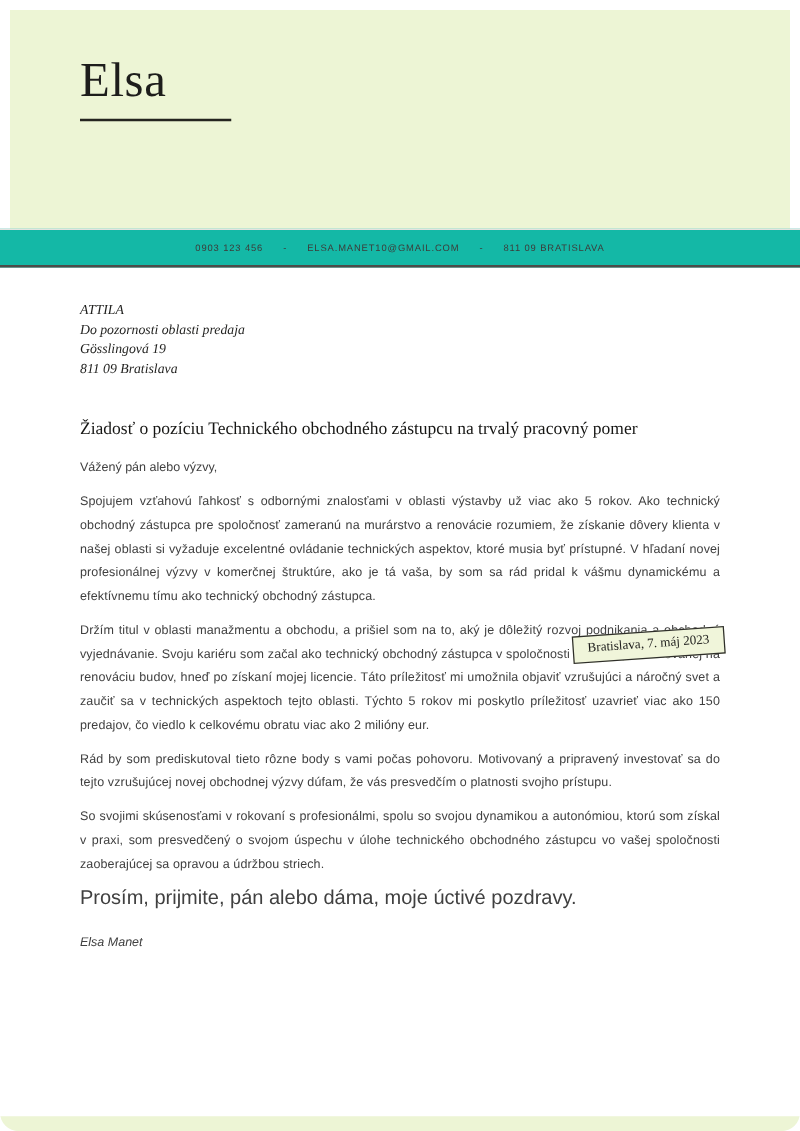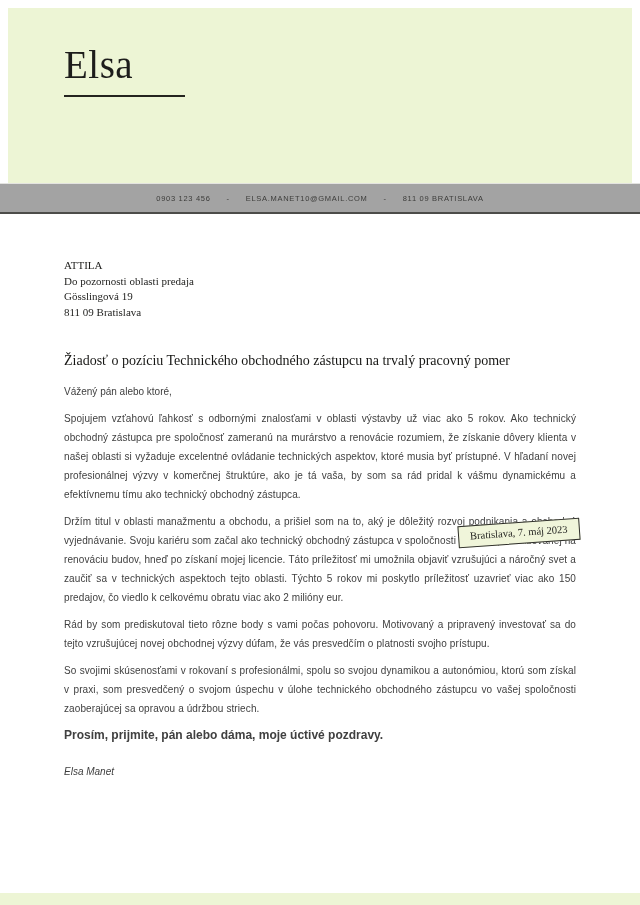--- a/index.html
+++ b/index.html
@@ -6,20 +6,21 @@
   html, body { background: #ffffff; }
   body { font-family: "Liberation Sans", "DejaVu Sans", sans-serif; }
 
   .page {
     position: relative;
     width: 640px;
     height: 905px;
     margin: 0 auto;
     background: #ffffff;
     overflow: hidden;
+    border-radius: 15px;
   }
 
   
   .header-green {
     margin: 8px 8px 0 8px;
     height: 175px;
     background: #edf5d5;
     padding: 36px 0 0 56px;
   }
   .applicant-name {
@@ -34,43 +35,44 @@
   .name-underline {
     width: 121px;
     height: 2px;
     background: #24241f;
     margin-top: 9px;
   }
 
   
   .contact-strip {
     height: 31px;
-    background: #a3a3a3;
+    background: #14b8a6;
     border-top: 1px solid #e3e3e0;
     border-bottom: 2px solid #4c4c49;
     display: flex;
     align-items: center;
     justify-content: center;
     gap: 16px;
     font-size: 7.5px;
     letter-spacing: 0.7px;
     color: #3c3c3a;
     text-transform: uppercase;
   }
   .contact-strip .sep { color: #3c3c3a; }
 
   
   .letter-body { padding: 0 64px; position: relative; }
 
   .recipient-address {
-    margin-top: 44px;
+    margin-top: 27px;
     font-family: "Liberation Serif", "DejaVu Serif", serif;
     font-size: 11px;
     line-height: 15.5px;
     color: #1e1e1c;
+    font-style: italic;
   }
 
   .date-badge {
     position: absolute;
     top: 264px;
     right: 60px;
     padding: 4px 11px 5px 11px;
     background: #f0f5da;
     border: 1px solid #2e2e2a;
     font-family: "Liberation Serif", "DejaVu Serif", serif;
@@ -102,24 +104,23 @@
     margin-bottom: 0;
     font-size: 10px;
     line-height: 19px;
     color: #404040;
     text-align: justify;
     letter-spacing: 0.1px;
   }
 
   .closing-line {
     margin-top: 8px;
-    font-size: 12px;
+    font-size: 16px;
     line-height: 19px;
     color: #404040;
-    font-weight: bold;
   }
 
   .signature {
     margin-top: 17px;
     font-size: 10px;
     line-height: 19px;
     color: #404040;
     font-style: italic;
   }
 
@@ -159,21 +160,21 @@
       <div>ATTILA</div>
       <div>Do pozornosti oblasti predaja</div>
       <div>Gösslingová 19</div>
       <div>811 09 Bratislava</div>
     </div>
 
     <div class="date-badge">Bratislava, 7. máj 2023</div>
 
     <h1 class="letter-title">Žiadosť o pozíciu Technického obchodného zástupcu na trvalý pracovný pomer</h1>
 
-    <p class="salutation">Vážený pán alebo ktoré,</p>
+    <p class="salutation">Vážený pán alebo výzvy,</p>
 
     <p class="body-paragraph">Spojujem vzťahovú ľahkosť s odbornými znalosťami v oblasti výstavby už viac ako 5 rokov. Ako technický obchodný zástupca pre spoločnosť zameranú na murárstvo a renovácie rozumiem, že získanie dôvery klienta v našej oblasti si vyžaduje excelentné ovládanie technických aspektov, ktoré musia byť prístupné. V hľadaní novej profesionálnej výzvy v komerčnej štruktúre, ako je tá vaša, by som sa rád pridal k vášmu dynamickému a efektívnemu tímu ako technický obchodný zástupca.</p>
     <p class="body-paragraph">Držím titul v oblasti manažmentu a obchodu, a prišiel som na to, aký je dôležitý rozvoj podnikania a obchodné vyjednávanie. Svoju kariéru som začal ako technický obchodný zástupca v spoločnosti SBPR, špecializovanej na renováciu budov, hneď po získaní mojej licencie. Táto príležitosť mi umožnila objaviť vzrušujúci a náročný svet a zaučiť sa v technických aspektoch tejto oblasti. Týchto 5 rokov mi poskytlo príležitosť uzavrieť viac ako 150 predajov, čo viedlo k celkovému obratu viac ako 2 milióny eur.</p>
     <p class="body-paragraph">Rád by som prediskutoval tieto rôzne body s vami počas pohovoru. Motivovaný a pripravený investovať sa do tejto vzrušujúcej novej obchodnej výzvy dúfam, že vás presvedčím o platnosti svojho prístupu.</p>
     <p class="body-paragraph">So svojimi skúsenosťami v rokovaní s profesionálmi, spolu so svojou dynamikou a autonómiou, ktorú som získal v praxi, som presvedčený o svojom úspechu v úlohe technického obchodného zástupcu vo vašej spoločnosti zaoberajúcej sa opravou a údržbou striech.</p>
 
     <p class="closing-line">Prosím, prijmite, pán alebo dáma, moje úctivé pozdravy.</p>
 
     <p class="signature">Elsa Manet</p>
 

